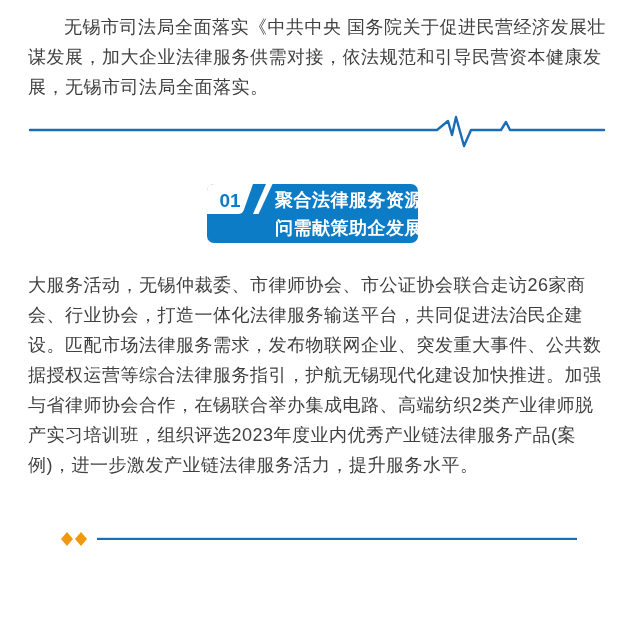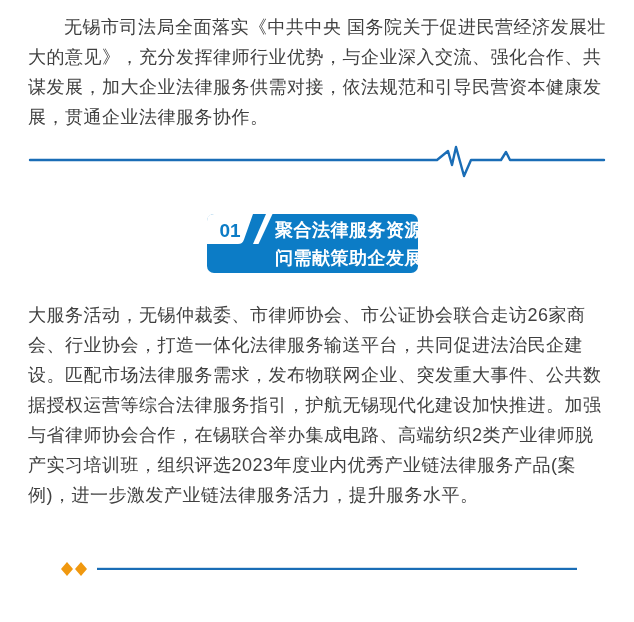--- a/index.html
+++ b/index.html
@@ -55,23 +55,22 @@
   .footer-decor { margin-top: 51px; }
   .footer-decor svg { display: block; }
 </style>
 </head>
 <body>
 
 <div class="page">
 
   <div class="para intro-para">
     <div class="line indent">无锡市司法局全面落实《中共中央 国务院关于促进民营经济发展壮</div>
-    <div class="line">大的意见》，充分发挥律师行业优势，与企业深入交流、强化合作、共</div>
     <div class="line">谋发展，加大企业法律服务供需对接，依法规范和引导民营资本健康发</div>
-    <div class="line">展，贯通企业法律服务协作。</div>
+    <div class="line">展，无锡市司法局全面落实。</div>
   </div>
 
   <div class="divider-wrap">
     <svg width="634" height="40" viewBox="0 0 634 40">
       <polyline points="30,20 437,20 448,11 452,25 456,7 464,36 471,20 501,20 506,12 510,20 604,20" fill="none" stroke="#1a6db6" stroke-width="2.4" stroke-linejoin="round" stroke-linecap="round"></polyline>
     </svg>
   </div>
 
   <div class="badge">
     <svg class="badge-tab" width="70" height="30" viewBox="0 0 70 30">

